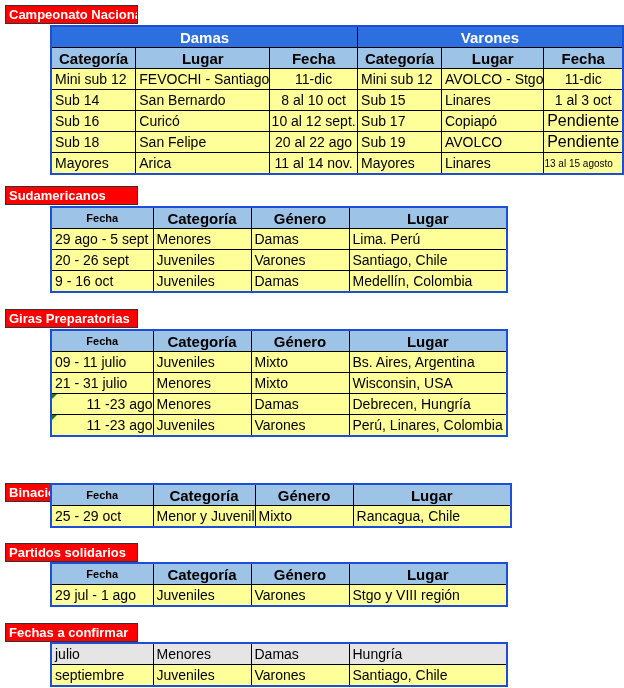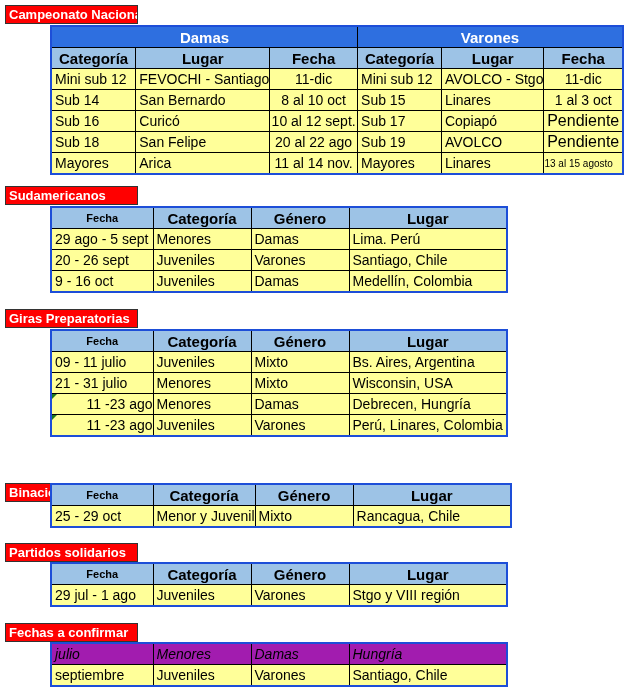--- a/index.html
+++ b/index.html
@@ -23,21 +23,21 @@
     white-space:nowrap;overflow:hidden;vertical-align:middle;
     padding:0 0 0 3px;background:#ffff99;
   }
   .sheet th{padding:0;text-align:center;font-weight:bold;}
   th.grp{background:#2e6fe0;color:#ffffff;font-size:15px;}
   th.col{background:#9dc3e6;color:#000;font-size:15px;}
   th.col.small{font-size:11px;}
   td.center{text-align:center;padding:0;}
   td.big{font-size:16px;}
   td.tight{font-size:10px;text-align:left;padding:0;}
-  tr.bluerow td{background:#a21caf;font-style:italic;}
+  tr.bluerow td{background:#e5e5e5;}
   td.err{position:relative;text-align:right;}
   .tri{
     position:absolute;top:0;left:0;width:0;height:0;display:block;
     border-top:5px solid #1e7a1e;border-right:5px solid transparent;
   }
   .celltext{display:inline-block;}
 </style>
 </head>
 <body>
 

